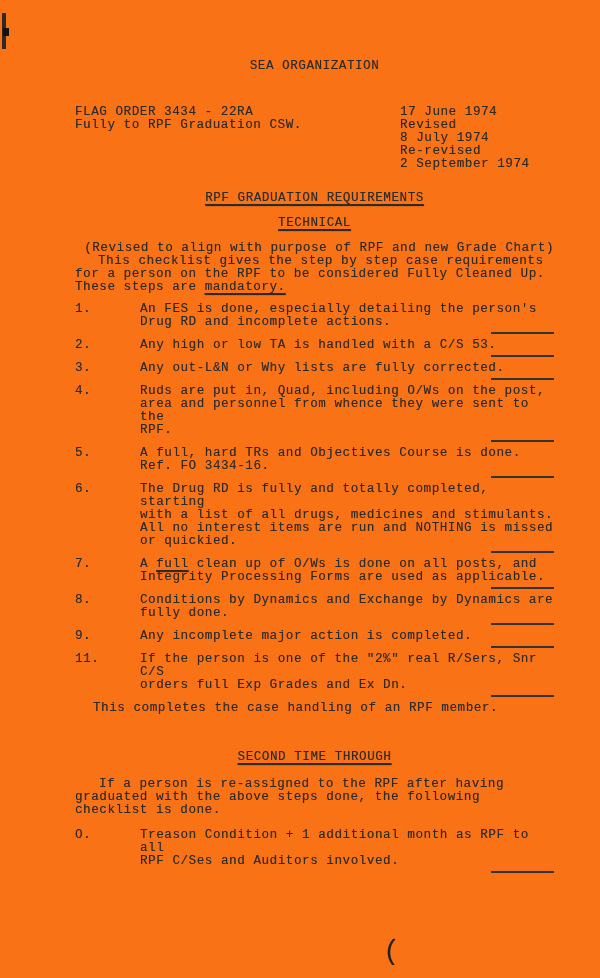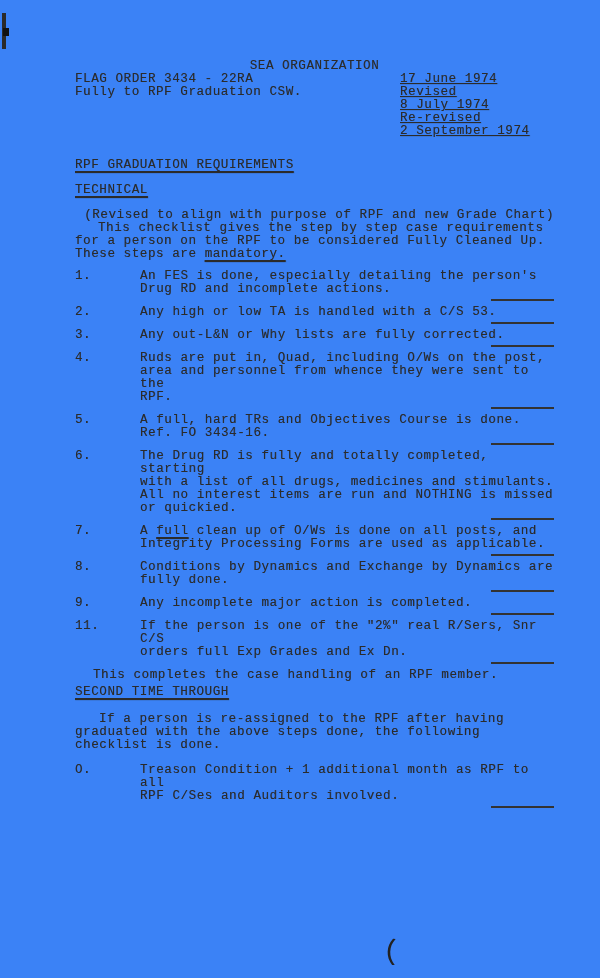--- a/index.html
+++ b/index.html
@@ -5,58 +5,58 @@
   * { box-sizing: border-box; }
   html, body { margin: 0; padding: 0; }
   body {
     width: 600px; height: 978px;
     font-family: "Liberation Mono", "DejaVu Sans Mono", monospace;
     background: #ffffff;
   }
   .page {
     position: relative;
     width: 600px; height: 978px;
-    background: #3b82f6;
+    background: #f97316;
     overflow: hidden;
     color: #2b2b2b;
   }
   .content {
     position: absolute;
     left: 75px; top: 60px;
     width: 479px;
     font-size: 12.5px;
     line-height: 13px;
     letter-spacing: 0.6px;
     text-shadow: 0.3px 0.3px 0 rgba(43,43,43,0.45);
   }
   .ul {
     text-decoration: underline;
     text-underline-offset: 2.5px;
     text-decoration-thickness: 1.5px;
   }
   .org-title { text-align: center; }
-  .flag-row { display: flex; }
+  .flag-row { display: flex; margin-top: 33px; }
   .flag-left { flex: 1; }
-  .flag-right { width: 154px; white-space: pre-line; text-decoration: underline; }
-  .title-block { margin-top: 21px; }
+  .flag-right { width: 154px; white-space: pre-line; }
+  .title-block { margin-top: 21px; text-align: center; }
   .title-line2 { margin-top: 12px; }
   .revision-note { margin-top: 12px; text-align: right; }
   .intro { text-indent: 23px; white-space: pre-line; }
   .items { margin-top: 9px; }
   .item { position: relative; display: flex; margin-bottom: 10px; }
   .item .num { width: 30px; flex-shrink: 0; }
   .item .text { flex: 1; white-space: pre-line; margin-left: 35px; }
   .blank {
     position: absolute;
     right: 0; bottom: -5px;
     width: 63px;
     border-bottom: 2px solid #333;
   }
   .completes-line { margin-top: 8px; padding-left: 18px; }
-  .second-heading { margin-top: 4px; }
+  .second-heading { margin-top: 36px; text-align: center; }
   .second-intro { margin-top: 14px; text-indent: 24px; white-space: pre-line; }
   .second-items { margin-top: 12px; }
   
   .artifact-topleft-a {
     position: absolute; left: 2px; top: 13px;
     width: 4px; height: 36px; background: #2a2a2a;
   }
   .artifact-topleft-b {
     position: absolute; left: 3px; top: 28px;
     width: 6px; height: 8px; background: #111;

